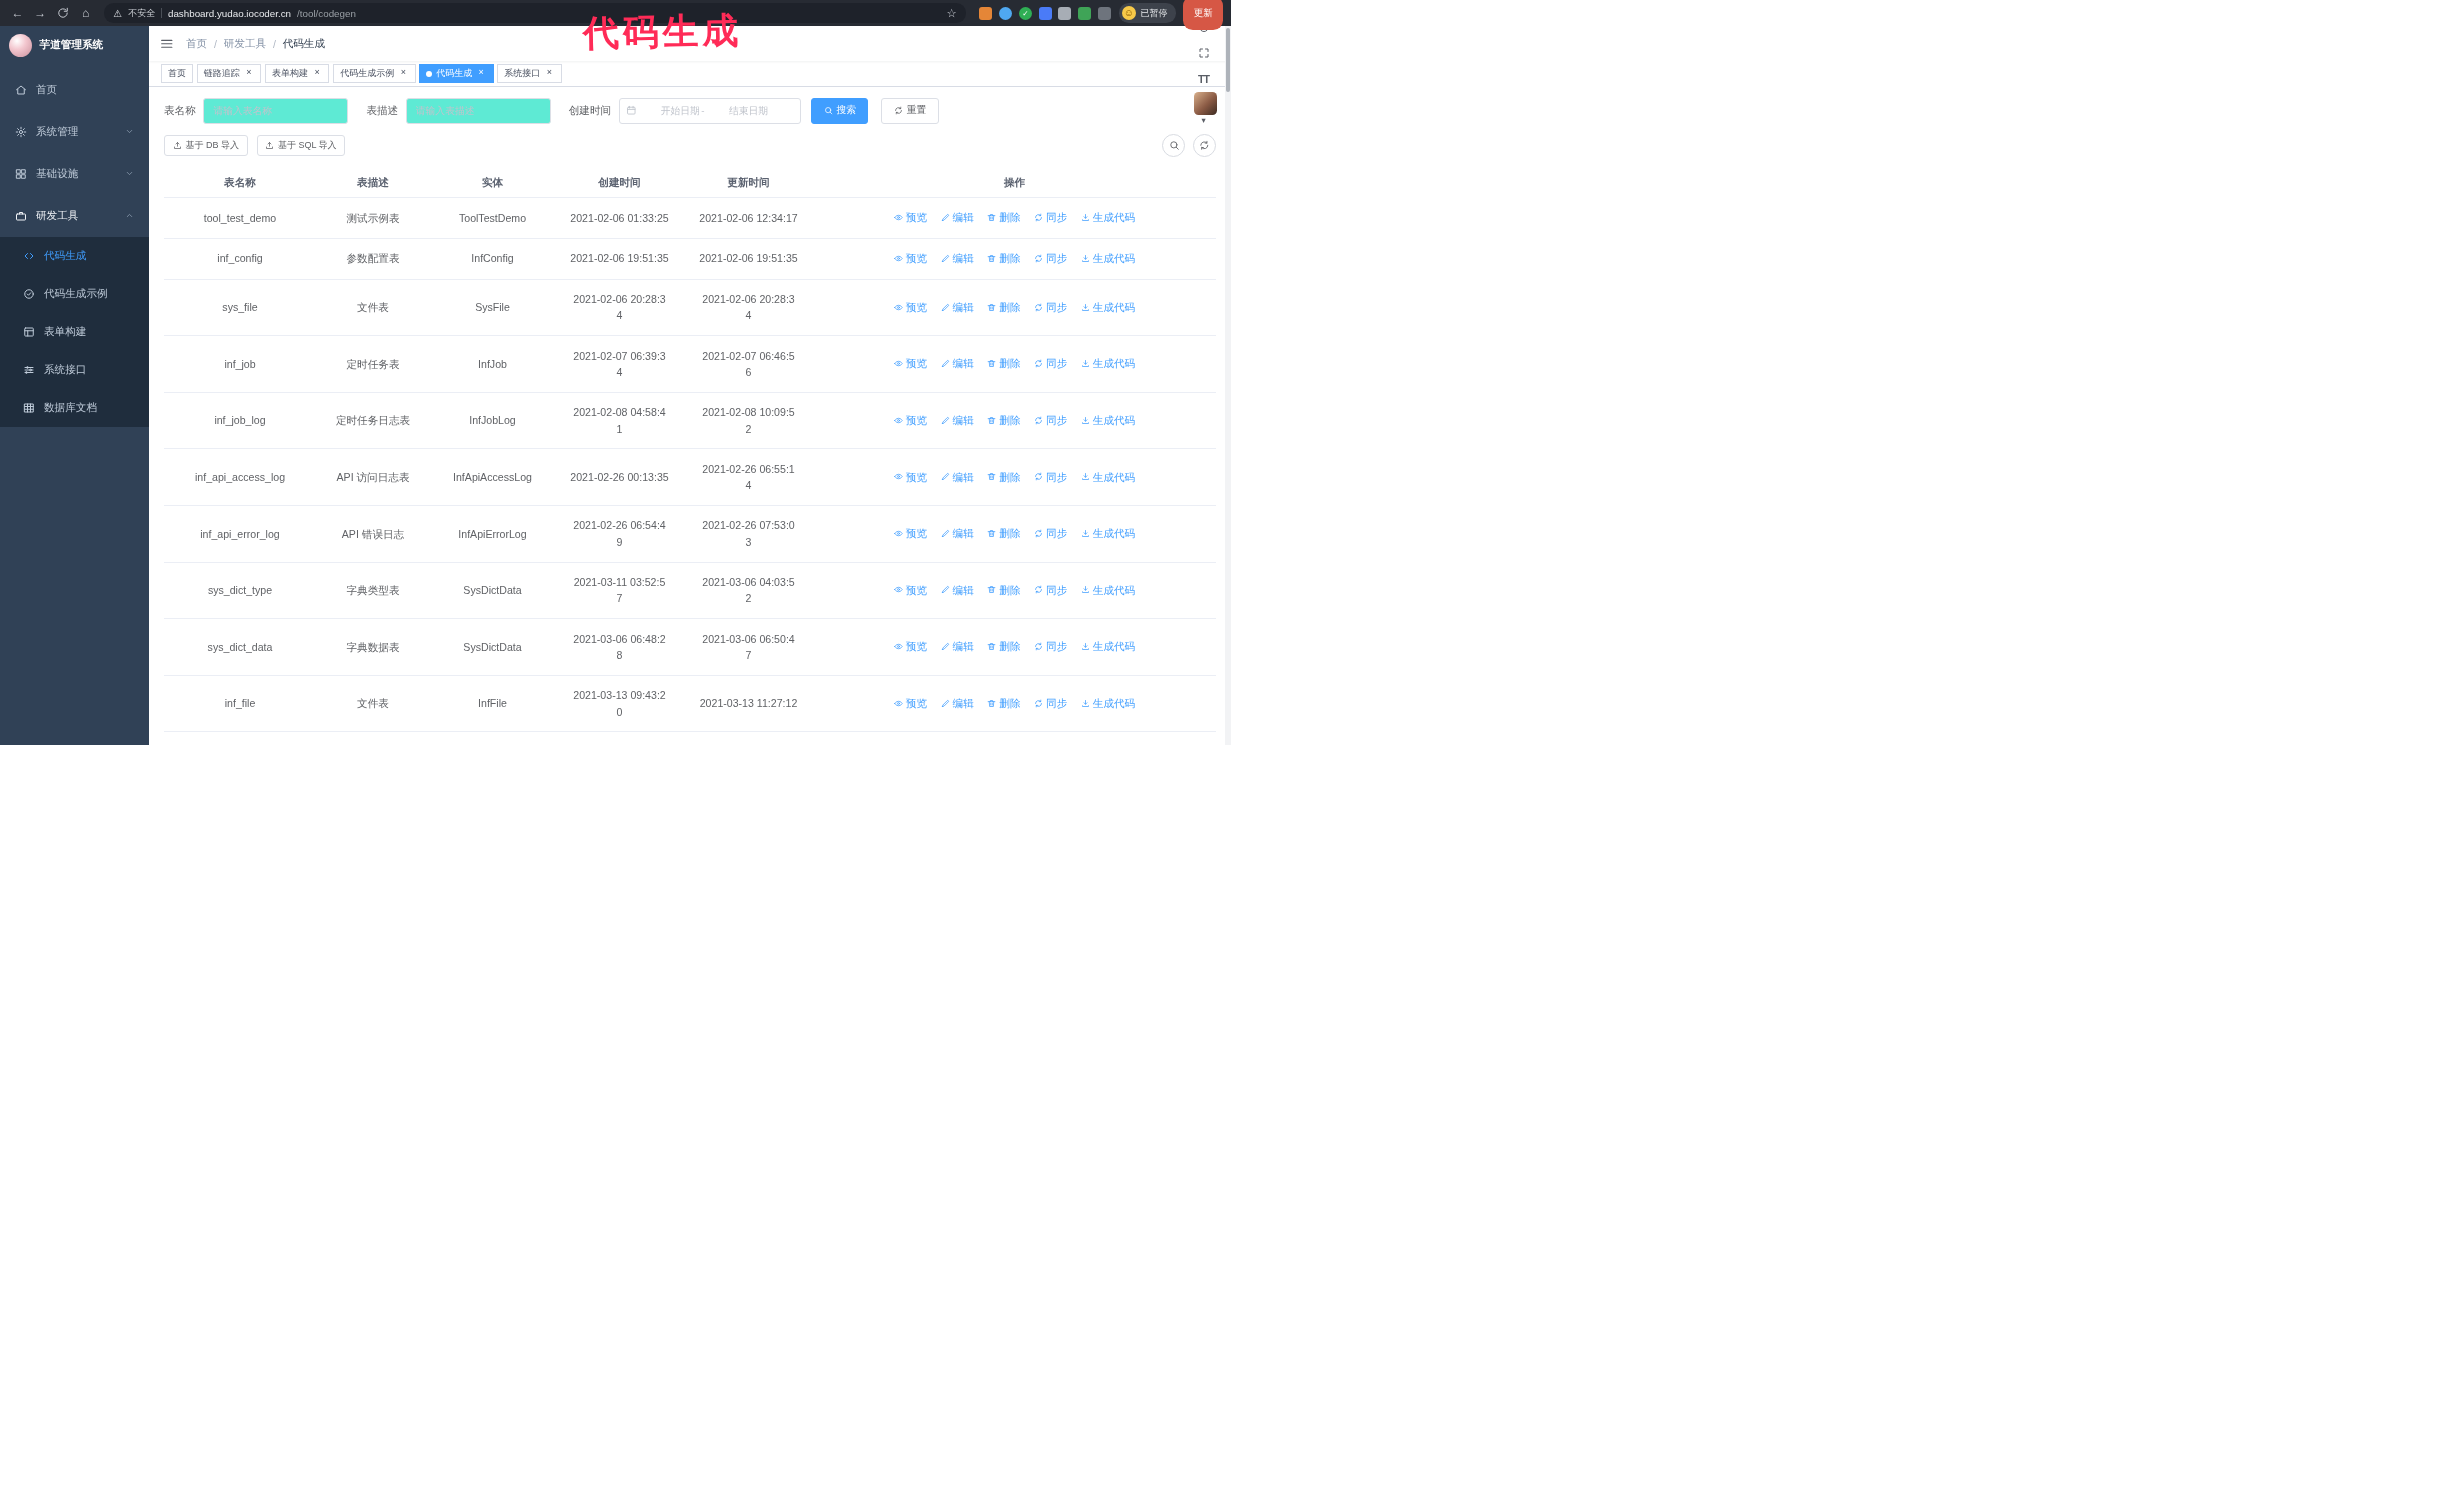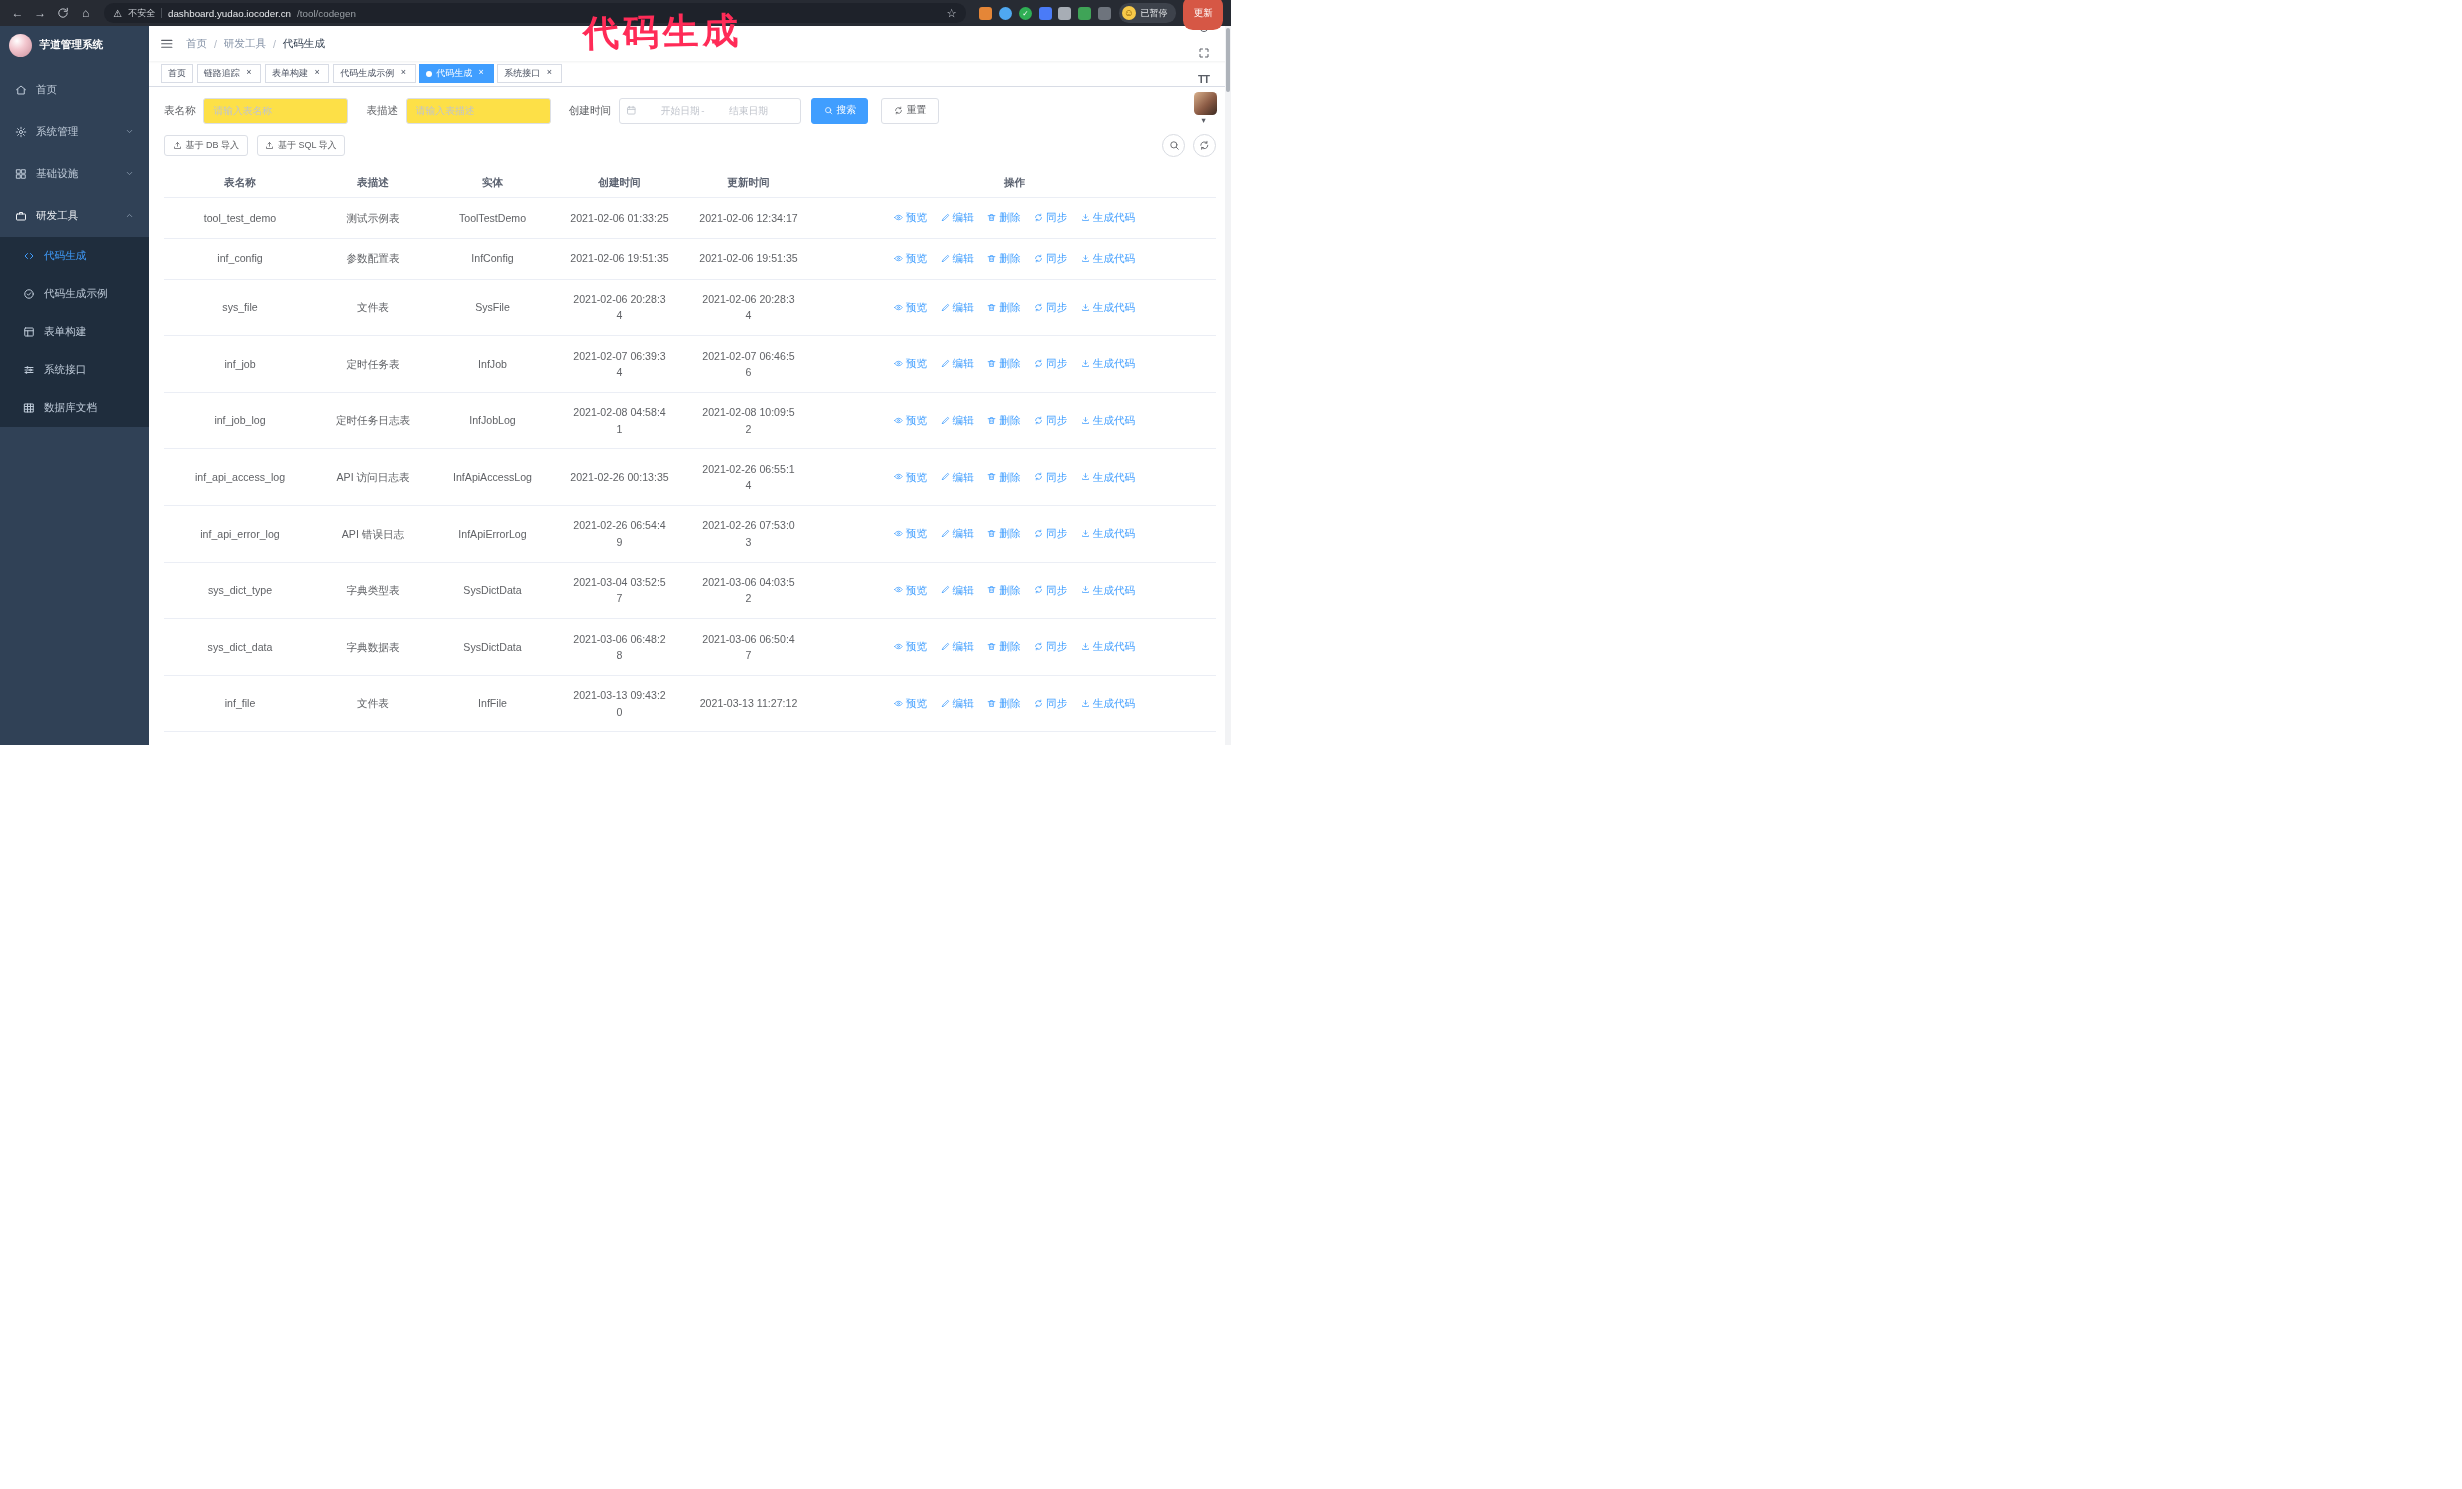--- a/index.html
+++ b/index.html
@@ -59,21 +59,21 @@
   .tab { height:19.7px; display:inline-flex; align-items:center; gap:3.8px; padding:0 6px; border:0.8px solid #d8dce5; background:#fff; color:#495060; font-size:9px; cursor:pointer; white-space:nowrap; }
   .tab .x { font-size:9px; width:10.6px; height:10.6px; line-height:9.8px; text-align:center; border-radius:50%; }
   .tab .dot { width:6px; height:6px; border-radius:50%; background:#fff; display:inline-block; }
   .tab.active { background:#409eff; border-color:#409eff; color:#fff; }
 
   .content { flex:1; padding:10.6px 15px 0; position:relative; overflow:hidden; }
 
   .filter-row { display:flex; align-items:center; }
   .f-item { display:flex; align-items:center; }
   .f-label { font-size:10.6px; color:#606266; margin-right:7.6px; white-space:nowrap; }
-  .f-input { width:145px; height:26px; border:0.8px solid #dcdfe6; border-radius:3px; padding:0 9px; font-size:9.8px; color:#606266; margin-right:18px; outline:none; background:#fde047; }
+  .f-input { width:145px; height:26px; border:0.8px solid #dcdfe6; border-radius:3px; padding:0 9px; font-size:9.8px; color:#606266; margin-right:18px; outline:none; background:#5eead4; }
   ::placeholder { color:#c0c4cc; opacity:1; }
   .date-range { width:182px; height:26px; border:0.8px solid #dcdfe6; border-radius:3px; display:flex; align-items:center; padding:0 6px; gap:1.5px; margin-right:10.6px; background:#fff; }
   .cal { color:#c0c4cc; display:flex; }
   .date-range input { border:none; outline:none; width:62px; text-align:right; font-size:9.8px; color:#606266; background:transparent; }
   .range-sep { color:#c0c4cc; font-size:9.8px; }
 
   .btn { display:inline-flex; align-items:center; gap:3.8px; justify-content:center; border-radius:3px; cursor:pointer; font-size:9.8px; border:0.8px solid #dcdfe6; background:#fff; color:#606266; }
   .btn.primary { background:#409eff; border-color:#409eff; color:#fff; }
   .btn.h34 { height:26px; padding:0 11.4px; }
   .mr14 { margin-right:13px;align-items:center; }
@@ -771,21 +771,21 @@
                   </svg>
                   <span>生成代码</span>
                 </a>
               </td>
             </tr>
 
             <tr>
               <td>sys_dict_type</td>
               <td>字典类型表</td>
               <td>SysDictData</td>
-              <td class="cell-time">2021-03-04 03:52:5
+              <td class="cell-time">2021-03-11 03:52:5
 7</td>
               <td class="cell-time">2021-03-06 04:03:5
 2</td>
               <td class="ops-cell">
                 <a class="op">
                   <svg class="ic s12" viewBox="0 0 12 12" width="9" height="9">
                     <use href="#i-eye"></use>
                   </svg>
                   <span>预览</span>
                 </a>

